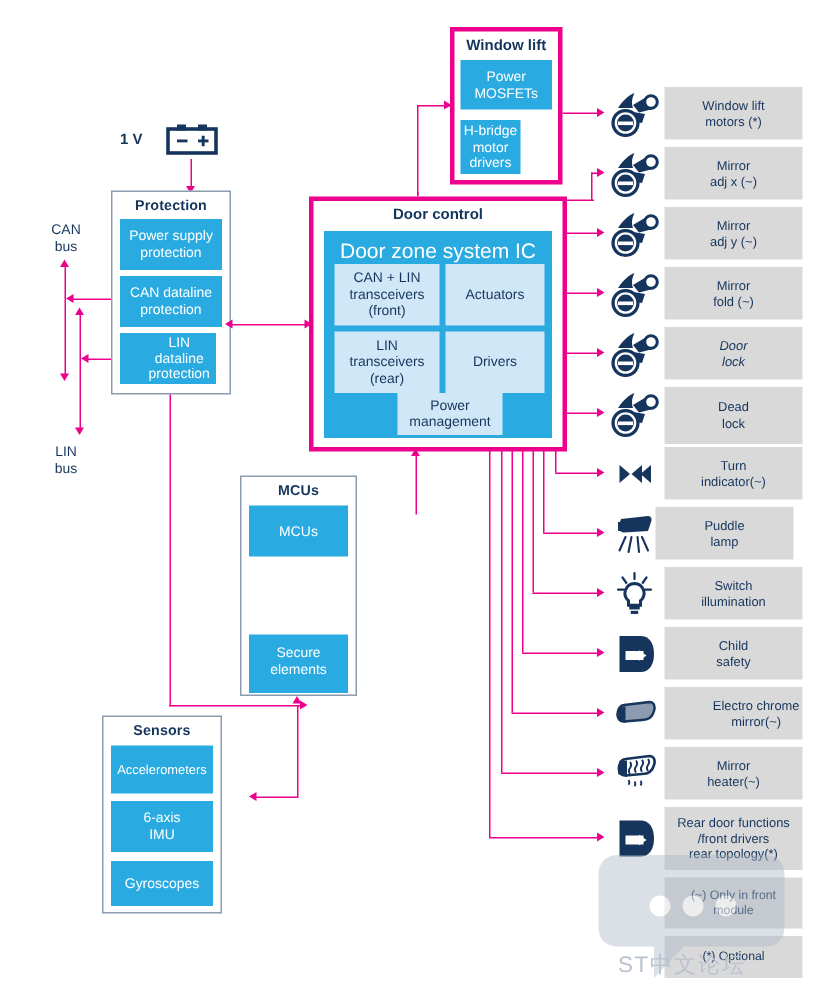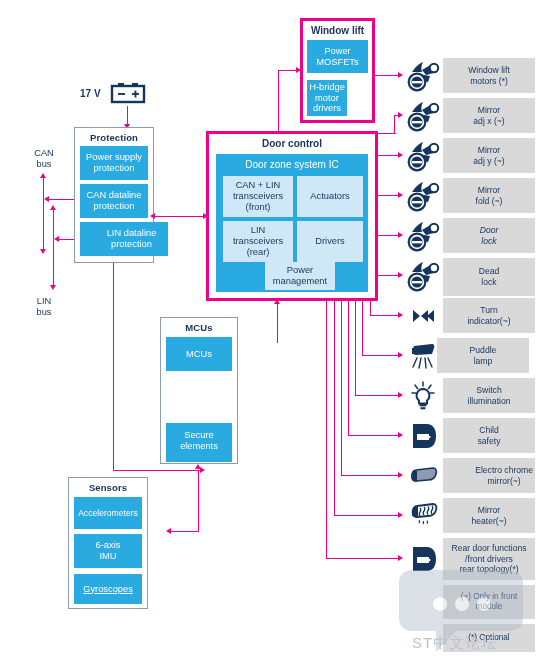--- a/index.html
+++ b/index.html
@@ -53,21 +53,21 @@
   #wm{position:absolute;left:392px;top:560px;width:153px;height:102px;
       pointer-events:none;opacity:.55;}
   #wmtxt{position:absolute;left:412px;top:634px;font-size:15px;color:#b9c2cf;
       letter-spacing:1px;pointer-events:none;}
 </style>
 </head>
 <body>
 
 <div id="stage">
 
-  <div class="vlabel" style="left:80px;top:88px;">17 V</div>
+  <div class="vlabel" style="left:80px;top:88px;">1 V</div>
   <svg class="icon" style="left:108px;top:82px;" width="40" height="24" viewBox="0 0 40 24">
     <rect x="4" y="4" width="32" height="16" fill="#ffffff" stroke="#16355c" stroke-width="2.4"></rect>
     <rect x="10" y="1" width="6" height="4" fill="#16355c"></rect>
     <rect x="24" y="1" width="6" height="4" fill="#16355c"></rect>
     <rect x="10" y="11" width="7" height="1.9" fill="#16355c"></rect>
     <rect x="24" y="11" width="7" height="1.9" fill="#16355c"></rect>
     <rect x="26.5" y="8.5" width="1.9" height="7" fill="#16355c"></rect>
   </svg>
 
   <div class="ln lnv" style="left:127px;top:106px;height:21px;"></div>
@@ -75,21 +75,21 @@
 
   <div class="group" style="left:74px;top:127px;width:80px;height:136px;">
     <div class="gtitle">Protection</div>
   </div>
   <div class="blue" style="left:80px;top:146px;width:68px;height:34px;">
     <span><span>Power supply</span><br><span>protection</span></span>
   </div>
   <div class="blue" style="left:80px;top:184px;width:68px;height:34px;">
     <span><span>CAN dataline</span><br><span>protection</span></span>
   </div>
-  <div class="blue" style="left:80px;top:222px;width:88px;height:34px;padding-left:16px;">
+  <div class="blue" style="left:80px;top:222px;width:64px;height:34px;padding-left:16px;">
     <span><span>LIN dataline</span><br><span>protection</span></span>
   </div>
 
   <div class="buslabel" style="left:24px;top:148px;width:40px;">
     <span>CAN</span><br><span>bus</span>
   </div>
   <div class="buslabel" style="left:24px;top:296px;width:40px;">
     <span>LIN</span><br><span>bus</span>
   </div>
 
@@ -127,21 +127,21 @@
 
   <div class="ln lnv" style="left:278px;top:128px;height:44px;"></div>
   <div class="ln lnh" style="left:278px;top:70px;width:22px;"></div>
   <div class="ln lnv" style="left:278px;top:70px;height:60px;"></div>
   <div class="arrow ar-r" style="left:296px;top:67px;"></div>
 
   <div class="mgroup" style="left:206px;top:131px;width:172px;height:170px;">
     <div class="gtitle">Door control</div>
   </div>
   <div class="blue" style="left:216px;top:154px;width:152px;height:138px;align-items:flex-start;">
-    <span style="display:block;width:100%;margin-top:4px;font-size:10px;">Door zone system IC</span>
+    <span style="display:block;width:100%;margin-top:4px;font-size:14px;">Door zone system IC</span>
   </div>
   <div class="pale" style="left:223px;top:176px;width:70px;height:41px;">
     <span><span>CAN + LIN</span><br><span>transceivers</span><br><span>(front)</span></span>
   </div>
   <div class="pale" style="left:297px;top:176px;width:66px;height:41px;">
     <span>Actuators</span>
   </div>
   <div class="pale" style="left:223px;top:221px;width:70px;height:41px;">
     <span><span>LIN</span><br><span>transceivers</span><br><span>(rear)</span></span>
   </div>
@@ -175,21 +175,21 @@
 
   <div class="group" style="left:68px;top:477px;width:80px;height:132px;">
     <div class="gtitle">Sensors</div>
   </div>
   <div class="blue" style="left:74px;top:497px;width:68px;height:32px;">
     <span style="font-size:8.6px;">Accelerometers</span>
   </div>
   <div class="blue" style="left:74px;top:534px;width:68px;height:34px;">
     <span><span>6-axis</span><br><span>IMU</span></span>
   </div>
-  <div class="blue" style="left:74px;top:574px;width:68px;height:30px;text-decoration:underline;">
+  <div class="blue" style="left:74px;top:574px;width:68px;height:30px;">
     <span>Gyroscopes</span>
   </div>
 
   <div class="out" style="left:443px;top:58px;width:92px;height:35px;">
     <span><span>Window lift</span><br><span>motors (*)</span></span>
   </div>
   <div class="out" style="left:443px;top:98px;width:92px;height:35px;">
     <span><span>Mirror</span><br><span>adj x (~)</span></span>
   </div>
   <div class="out" style="left:443px;top:138px;width:92px;height:35px;">

